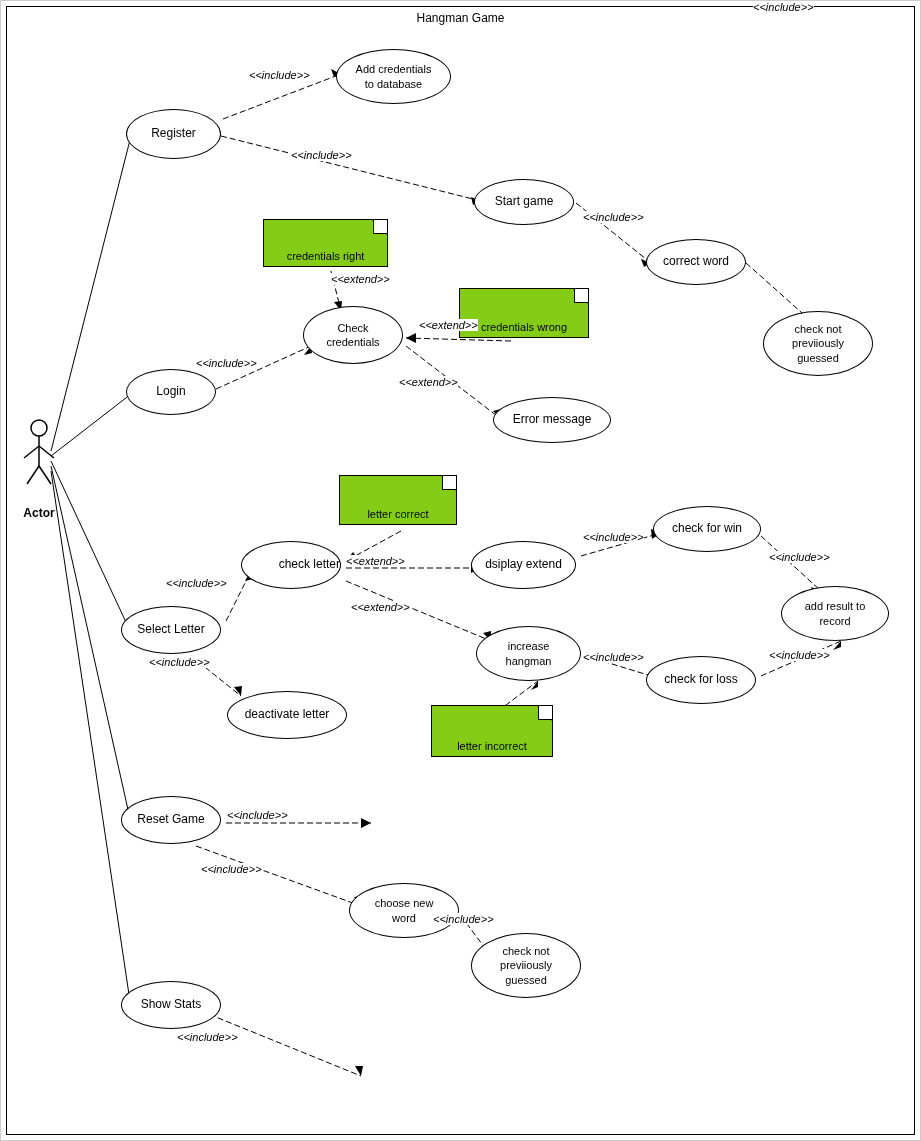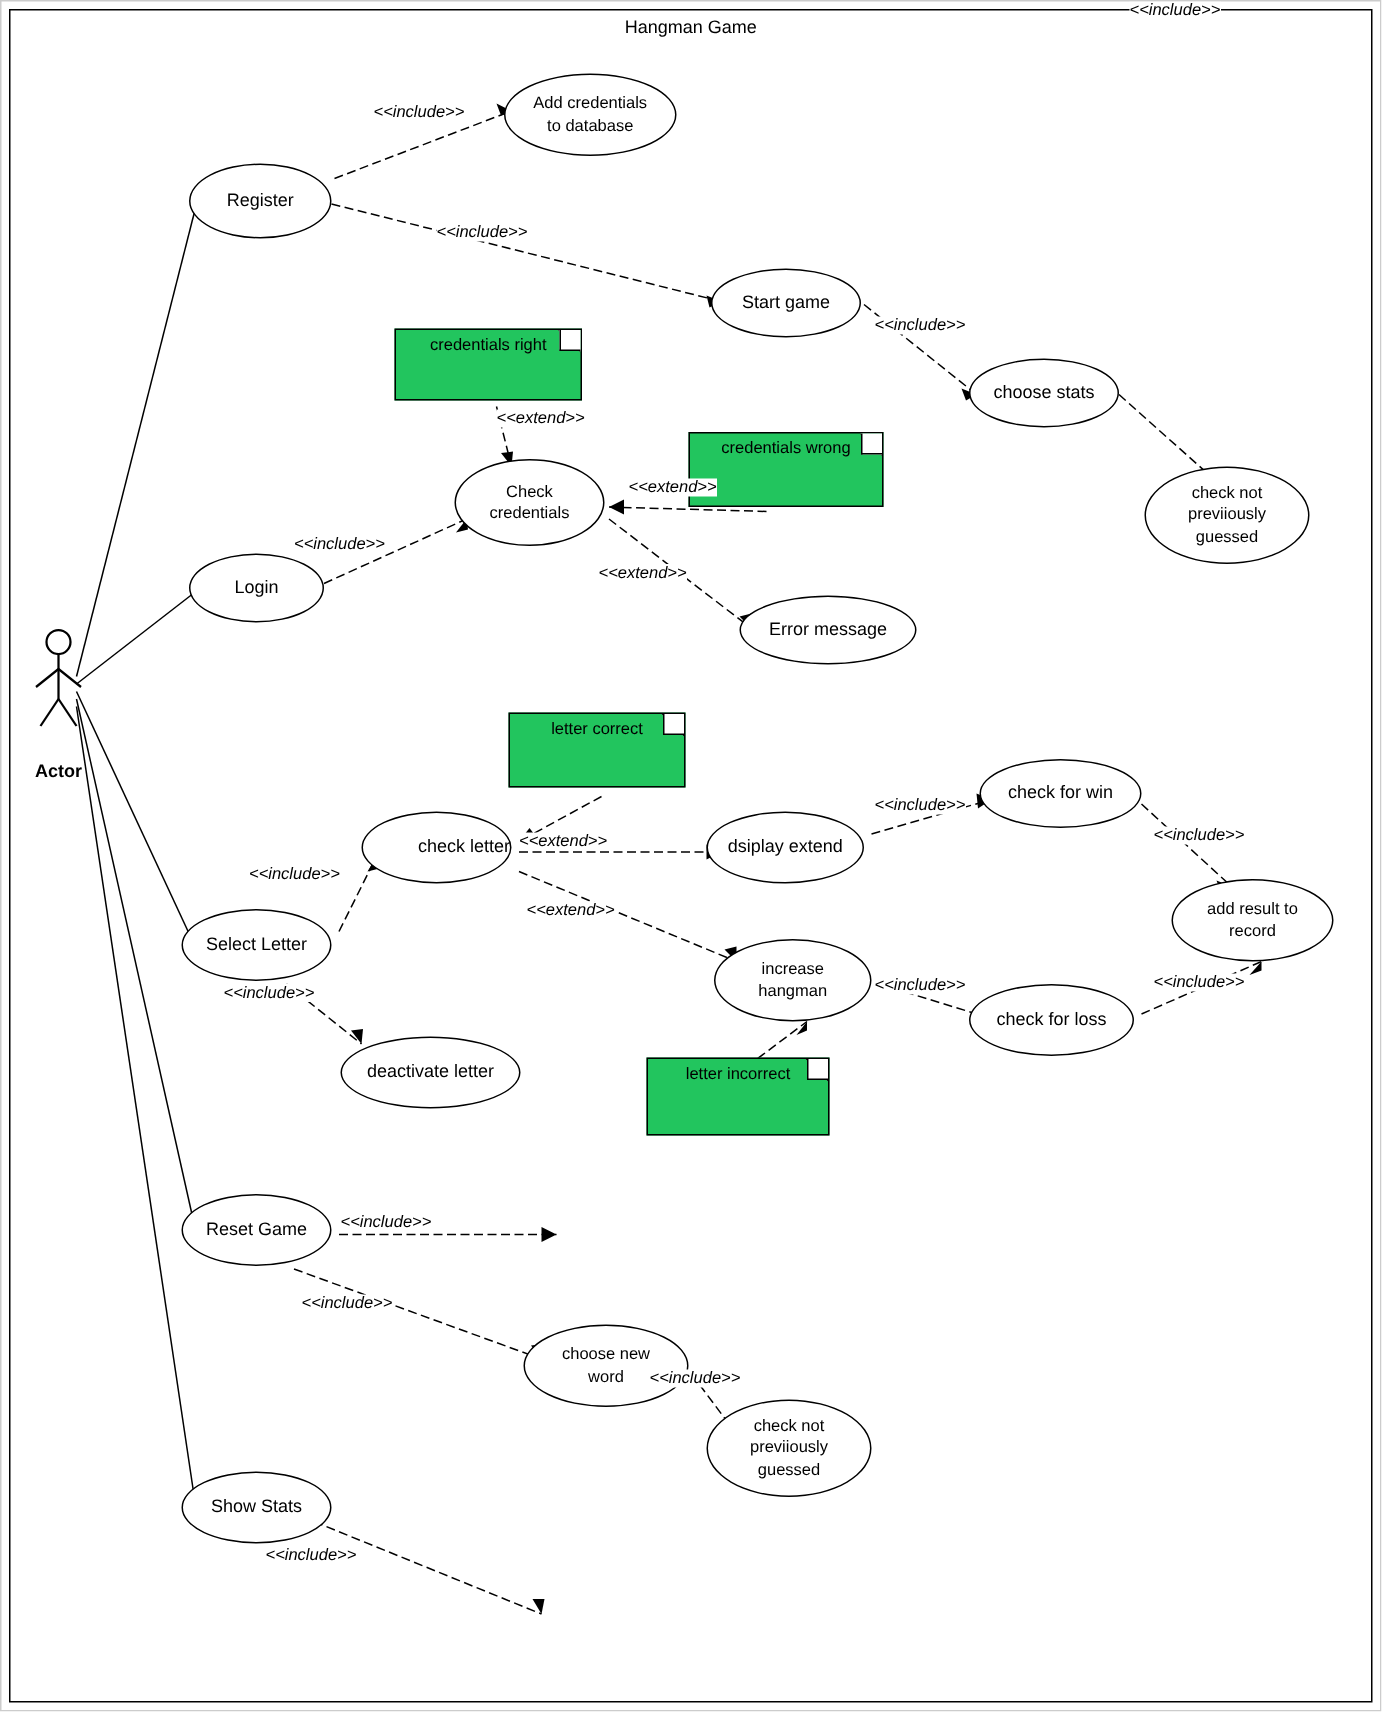--- a/index.html
+++ b/index.html
@@ -36,24 +36,24 @@
       display: flex;
       align-items: center;
       justify-content: center;
       text-align: center;
       font-size: 12px;
       line-height: 1.3;
     }
     .note-box {
       position: absolute;
       border: 1px solid #000;
-      background: #22c55e;
+      background: #84cc16;
       font-size: 11px;
       display: flex;
-      align-items: flex-start;
+      align-items: flex-end;
       justify-content: center;
       text-align: center;
       padding: 4px;
     }
     .note-box::before {
       content: '';
       position: absolute;
       top: 0;
       right: 0;
       width: 14px;
@@ -201,21 +201,21 @@
 
   <div class="ellipse" style="left:335px; top:48px; width:115px; height:55px;">
     <span style="font-size:11px; text-align:center;">Add credentials<br>to database</span>
   </div>
 
   <div class="ellipse" style="left:473px; top:178px; width:100px; height:46px;">
     <span>Start game</span>
   </div>
 
   <div class="ellipse" style="left:645px; top:238px; width:100px; height:46px;">
-    <span>choose stats</span>
+    <span>correct word</span>
   </div>
 
   <div class="ellipse" style="left:762px; top:310px; width:110px; height:65px;">
     <span style="font-size:11px; text-align:center;">check not<br>previiously<br>guessed</span>
   </div>
 
   <div class="ellipse" style="left:302px; top:305px; width:100px; height:58px;">
     <span style="font-size:11px; text-align:center;">Check<br>credentials</span>
   </div>
 

